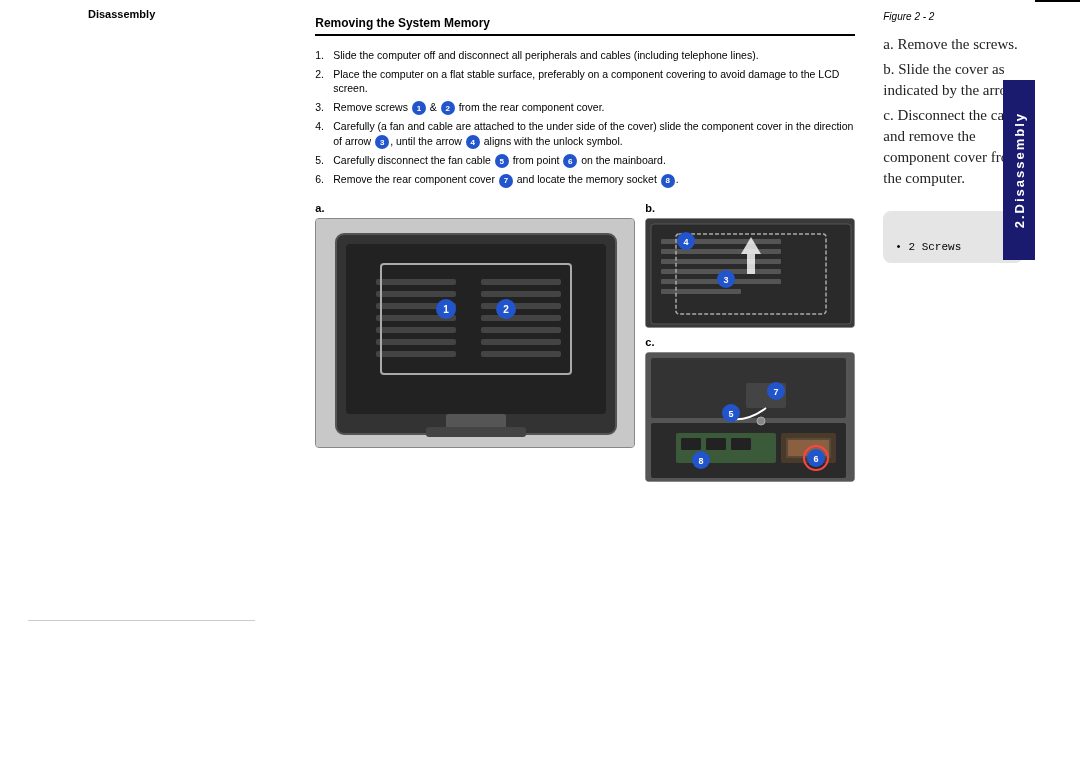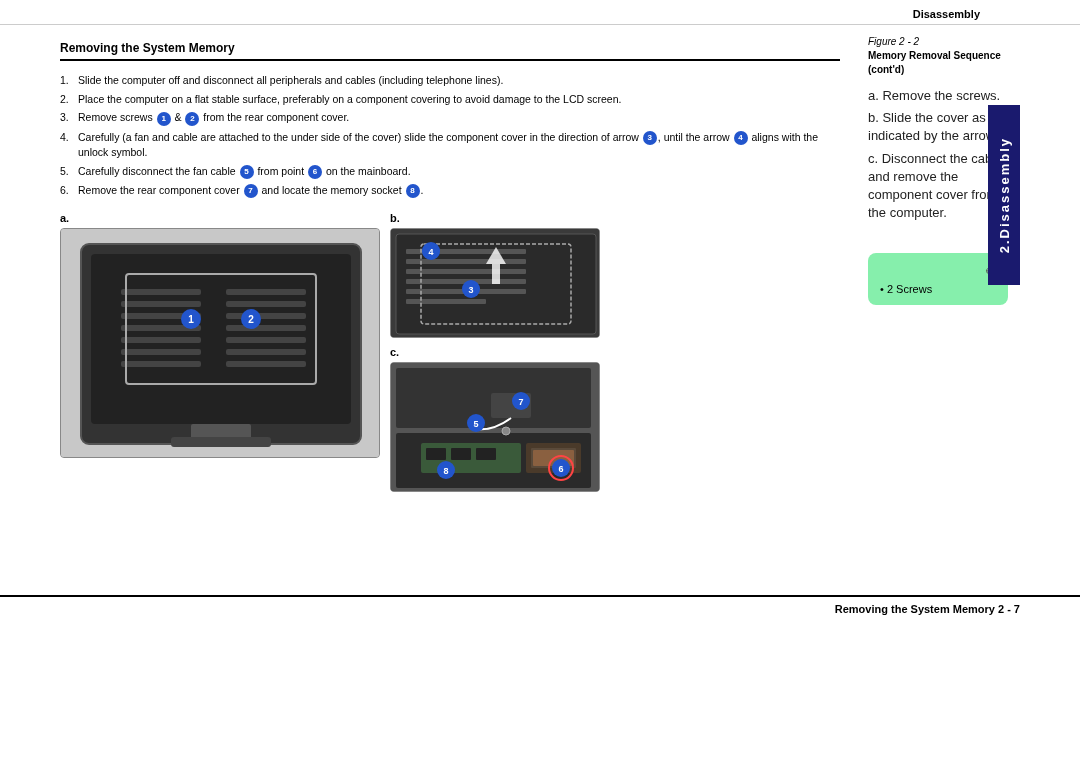--- a/index.html
+++ b/index.html
@@ -12,21 +12,21 @@
       height: 763px;
       overflow: hidden;
       position: relative;
     }
 
     .page-container {
       width: 1080px;
       height: 621px;
       position: relative;
       display: flex;
-      flex-direction: column;
+      padding-left: 28px;
     }
 
     
     .top-bar {
       display: flex;
       justify-content: flex-end;
       padding: 8px 100px 4px 60px;
       border-bottom: 1px solid #ccc;
     }
     .top-bar-label {
@@ -170,36 +170,38 @@
     .figure-caption .fig-num {
       font-style: italic;
       display: block;
     }
     .figure-caption .fig-title {
       font-weight: bold;
       display: block;
     }
 
     .sidebar-notes {
-      font-size: 13px;
+      font-size: 15px;
       line-height: 1.4;
       color: #222;
+      font-family: Liberation Serif, serif;
     }
     .sidebar-notes p {
       margin-bottom: 4px;
     }
 
     
     .screws-box {
-      background: #86efac;
+      background: #e5e5e5;
       border-radius: 8px;
       padding: 10px 12px;
       width: 140px;
       position: relative;
-      margin-top: 21px;
+      margin-top: 12px;
+      font-family: Liberation Mono, monospace;
     }
     .screws-box-icon {
       position: absolute;
       top: 6px;
       right: 10px;
       font-size: 16px;
       color: #555;
     }
     .screws-box-text {
       font-size: 11px;
@@ -400,21 +402,20 @@
           </div>
 
         </div>
       </div>
     </div>
 
     <div class="right-sidebar">
 
       <div class="figure-caption">
         <span class="fig-num">Figure 2 - 2</span>
-        <span class="fig-title">Memory Removal Sequence (cont'd)</span>
       </div>
 
       <div class="sidebar-notes">
         <p>a.  Remove the screws.</p>
         <p>b.  Slide the cover as indicated by the arrow.</p>
         <p>c.  Disconnect the cable and remove the component cover from the computer.</p>
       </div>
 
       <div class="screws-box">
         <span class="screws-box-icon">

